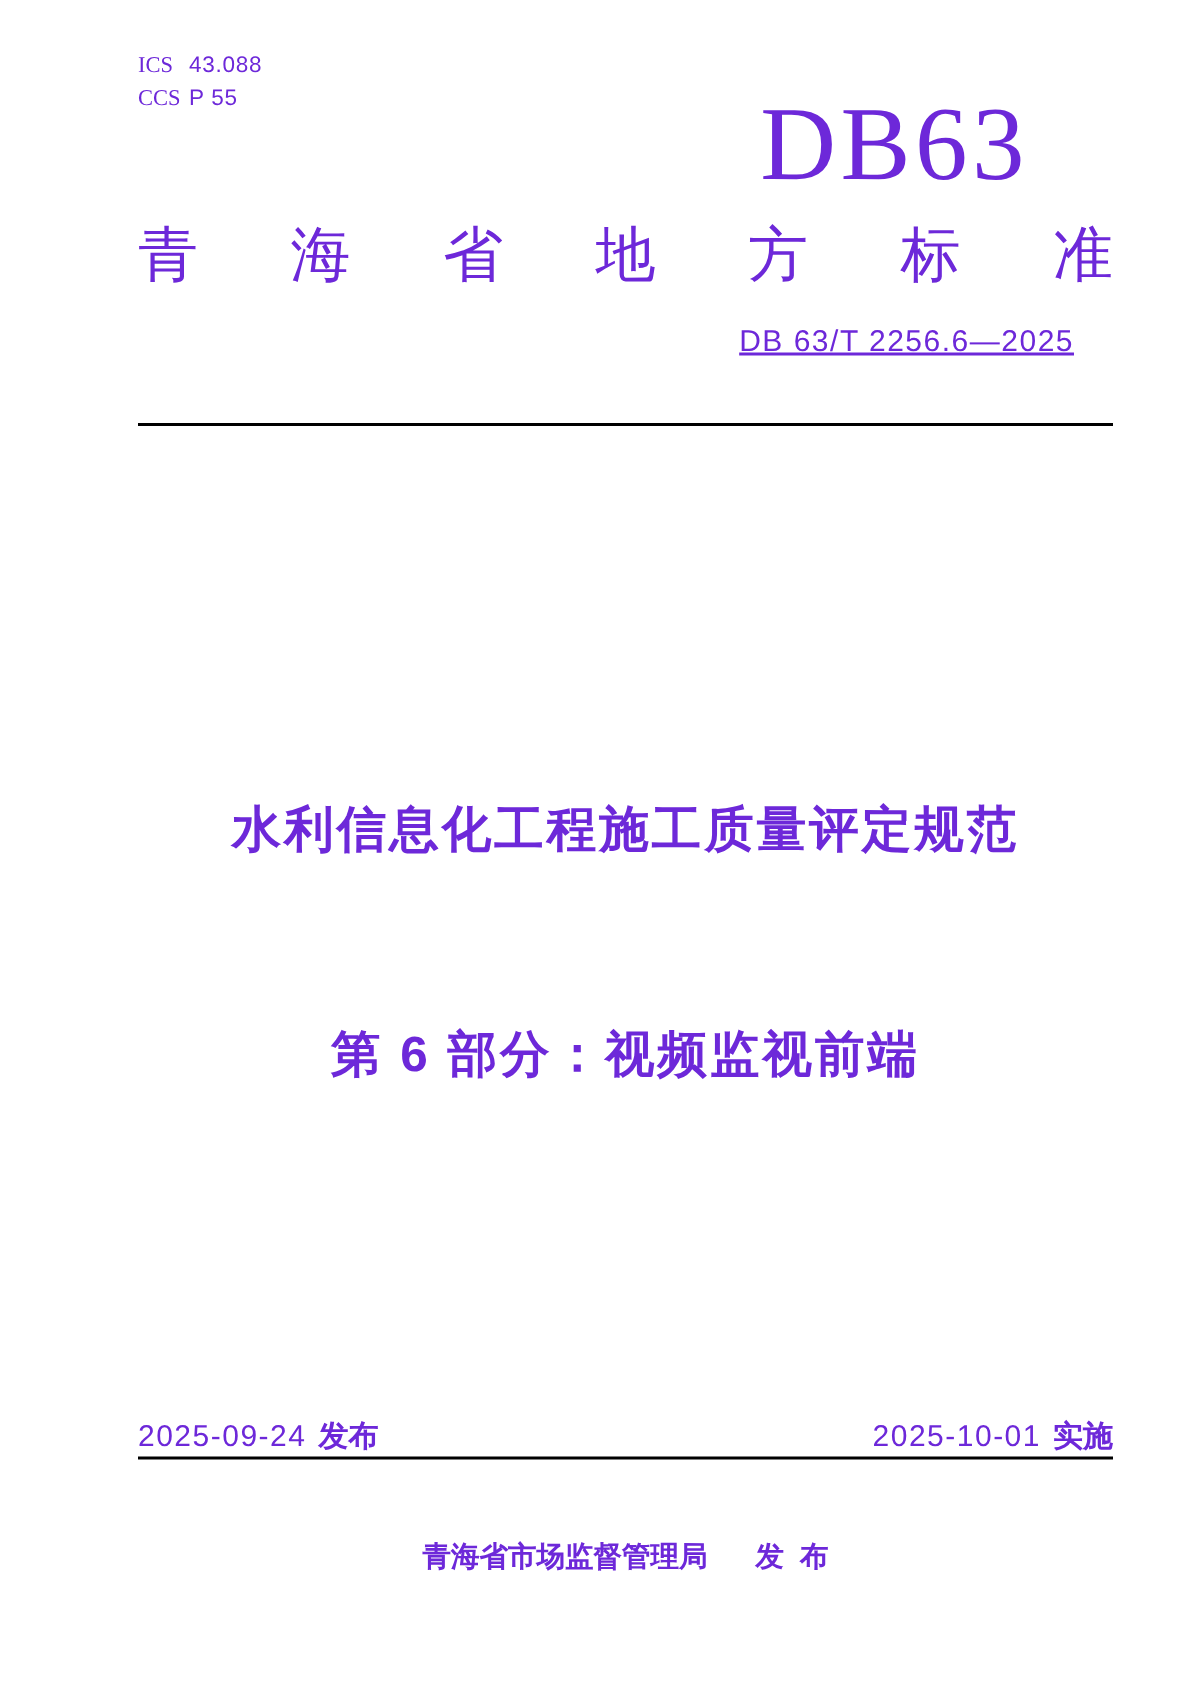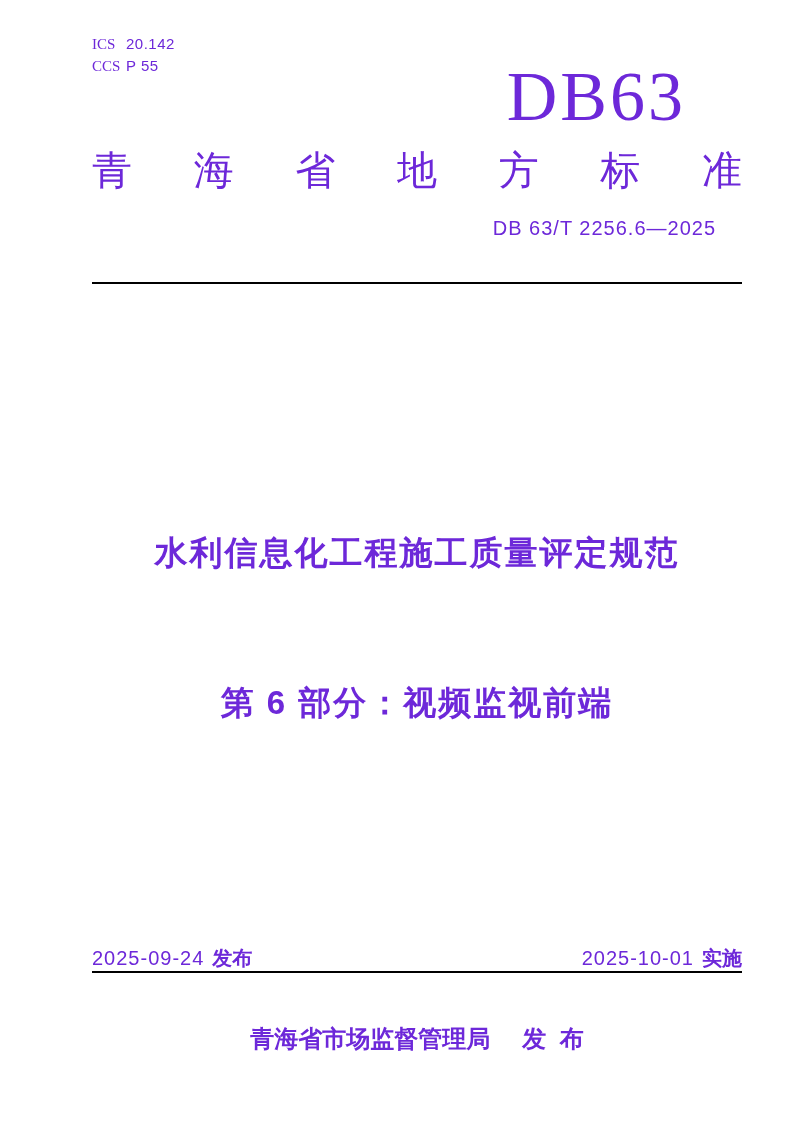--- a/index.html
+++ b/index.html
@@ -54,20 +54,21 @@
     line-height: 1;
   }
 
   
   .std-number {
     position: absolute;
     top: 217px;
     right: 78px;
     font-size: 20px;
     letter-spacing: 1px;
+    text-decoration: underline;
   }
 
   .rule {
     position: absolute;
     left: 92px;
     right: 52px;
     height: 2px;
     background: #000000;
   }
   .rule-header { top: 282px; }
@@ -104,35 +105,35 @@
 
   
   .publisher-row {
     position: absolute;
     left: 92px;
     right: 52px;
     top: 1026px;
     display: flex;
     justify-content: center;
     gap: 32px;
-    font-size: 24px;
+    font-size: 19px;
     font-weight: bold;
     line-height: 26px;
   }
   .publisher-action { white-space: pre; }
 </style>
 </head>
 <body>
 
 <div class="page">
 
   <div class="class-block">
     <div class="class-row">
       <span class="class-label">ICS</span>
-      <span class="class-value">20.142</span>
+      <span class="class-value">43.088</span>
     </div>
     <div class="class-row">
       <span class="class-label">CCS</span>
       <span class="class-value">P 55</span>
     </div>
   </div>
 
   <div class="logo">DB63</div>
 
   <div class="province-row">

